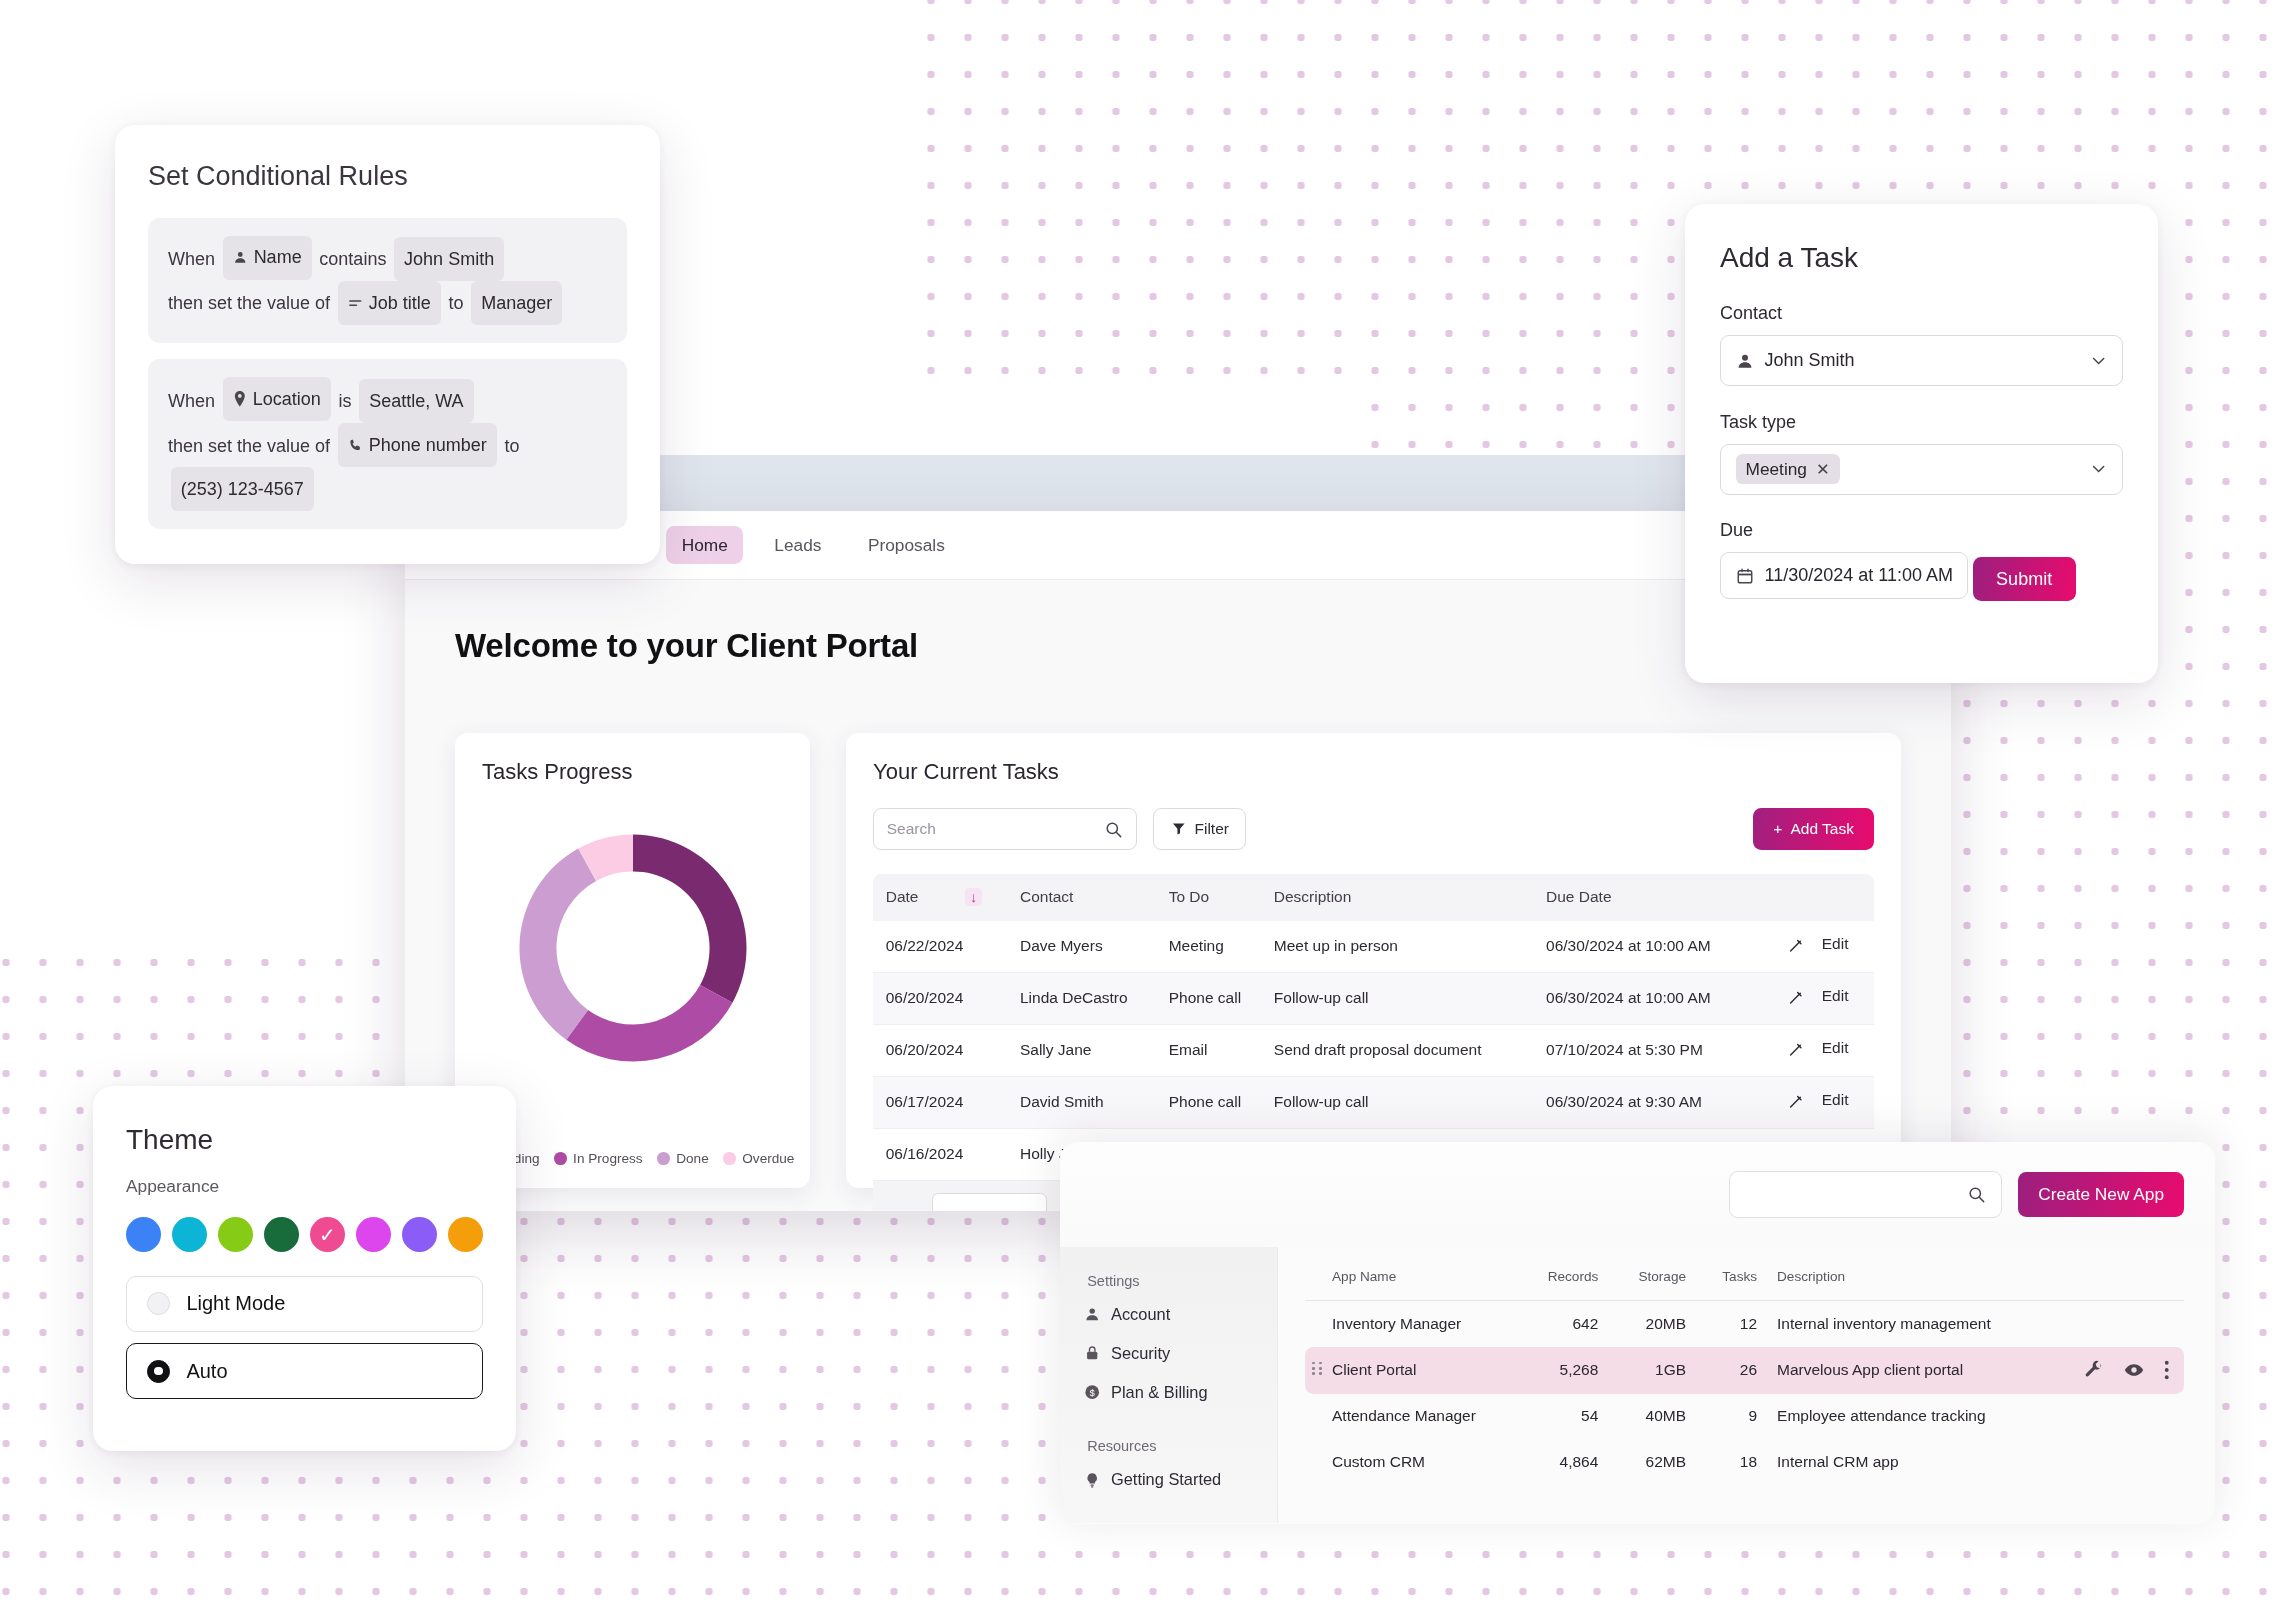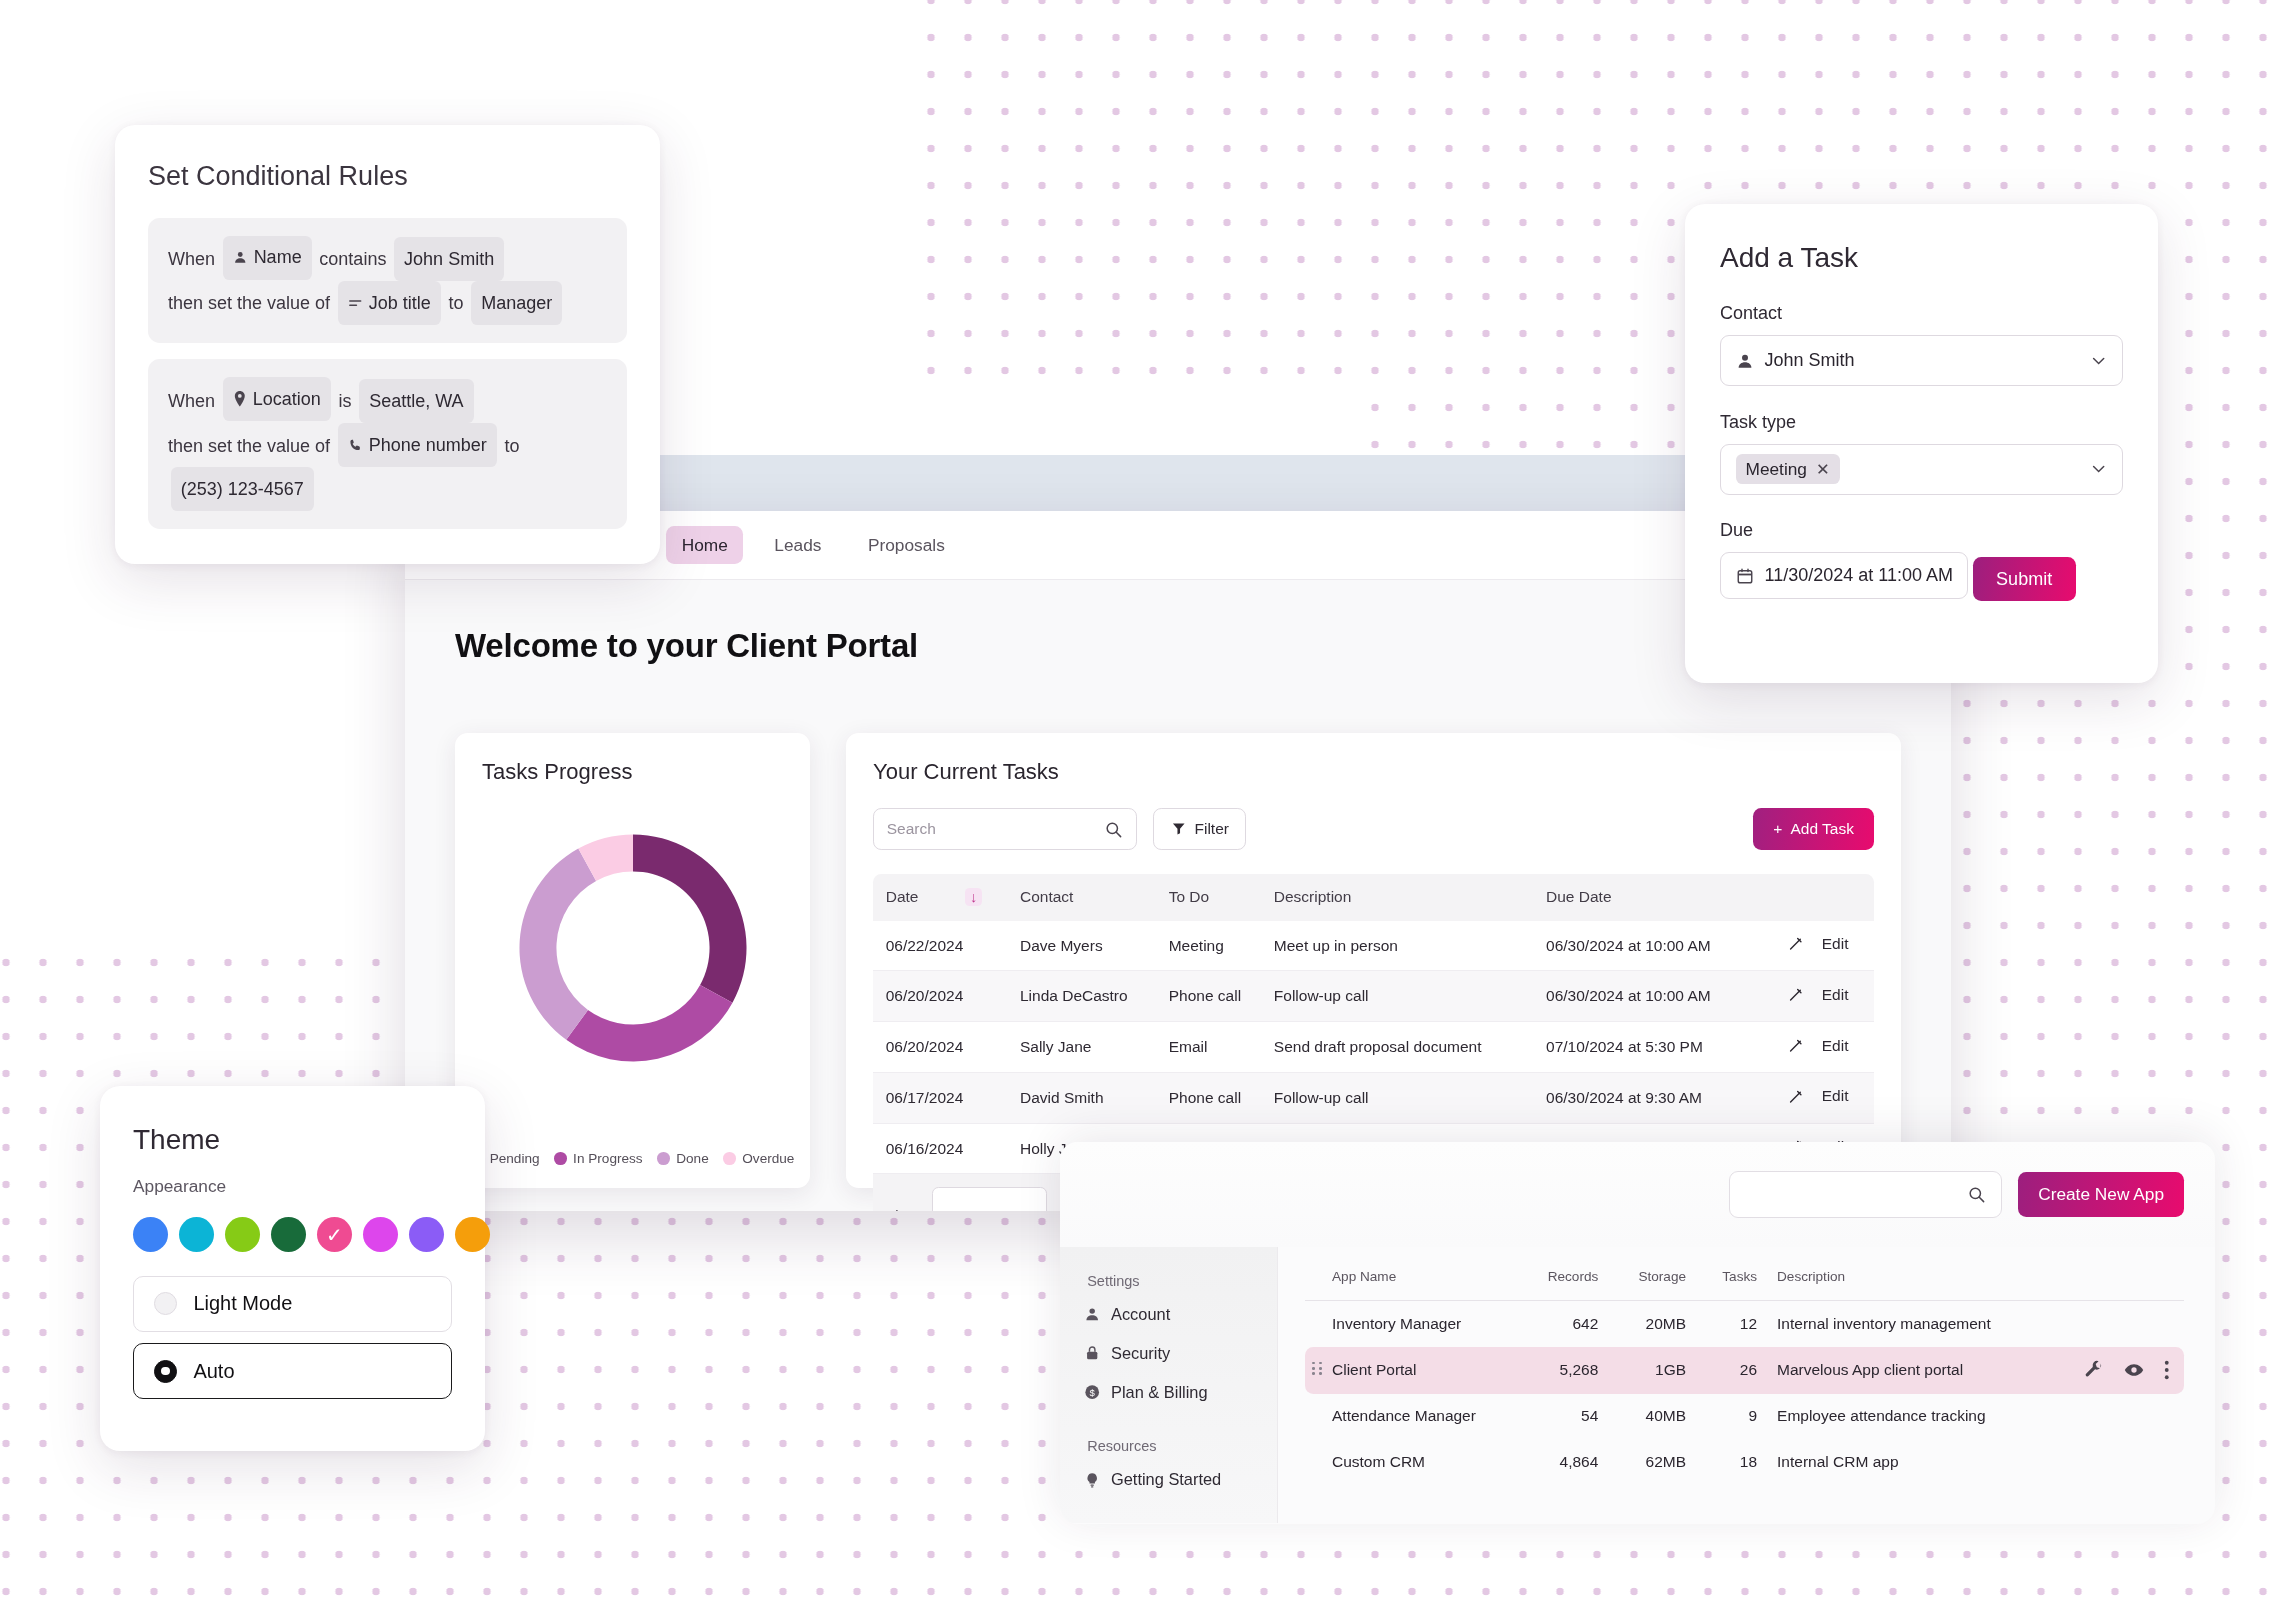--- a/index.html
+++ b/index.html
@@ -136,21 +136,21 @@
     font-size: 15.5px; color: #2e2932; padding: 14.5px 0 14.5px 12.7px;
     border-bottom: 0.9px solid #efedf1; white-space: nowrap;
   }
   table.tasks tbody tr:nth-child(even) td { background: #f8f7f9; }
   .sort-arrow {
     display: inline-block; background: #f6e3f3; color: #c0398f;
     border-radius: 4.5px; padding: 0.9px 4.5px; margin-left: 47px; font-size: 14.5px;
   }
   .edit-cell { text-align: right; padding-right: 25.5px !important; }
   .edit-link {
-    display: inline-flex; align-items: center; gap: 18px;
+    display: inline-flex; align-items: flex-end; gap: 18px;
     color: #2e2932; font-size: 15.5px; cursor: pointer;
   }
   #tasks-footer {
     background: #f4f3f5; border-bottom-left-radius: 8.2px; border-bottom-right-radius: 8.2px;
     display: flex; align-items: center; padding: 12.7px 20px 12.7px 12.7px;
   }
   .show-label { font-size: 14.5px; color: #4a444e; margin-right: 10px; }
   .per-page {
     border: 0.9px solid #ded9e0; background: #fff; border-radius: 6.4px;
     font-size: 13.6px; color: #a16207; padding: 20px 10px;
@@ -198,21 +198,21 @@
     font-size: 17.3px; color: #2a252e;
   }
   .tag-x { color: #4a444e; cursor: pointer; font-size: 16.4px; }
   .submit-btn {
     border: 0; border-radius: 8.2px; color: #fff; font-size: 18px;
     padding: 11.8px 23.6px; cursor: pointer; font-family: inherit;
     background: linear-gradient(100deg,#9c1f7e 0%, #e80b6e 100%);
   }
 
   
-  #theme-card { left: 100px; top: 1086px; width: 385px; padding: 38px 33px 40px 33px; }
+  #theme-card { left: 93px; top: 1086px; width: 423px; padding: 38px 33px 40px 33px; }
   #theme-title { font-size: 28px; color: #2f2933; margin-bottom: 20px; }
   #appearance-label { font-size: 17.3px; color: #5c5661; margin-bottom: 20px; }
   .swatches { display: flex; gap: 11px; margin-bottom: 23.6px; }
   .swatch {
     width: 35px; height: 35px; border-radius: 50%; cursor: pointer;
     display: flex; align-items: center; justify-content: center; flex: none;
   }
   .swatch .tick { color: #fff; font-size: 20px; line-height: 1; }
   .mode-row {
     border: 0.9px solid #e2dee4; border-radius: 10px; height: 56px;

